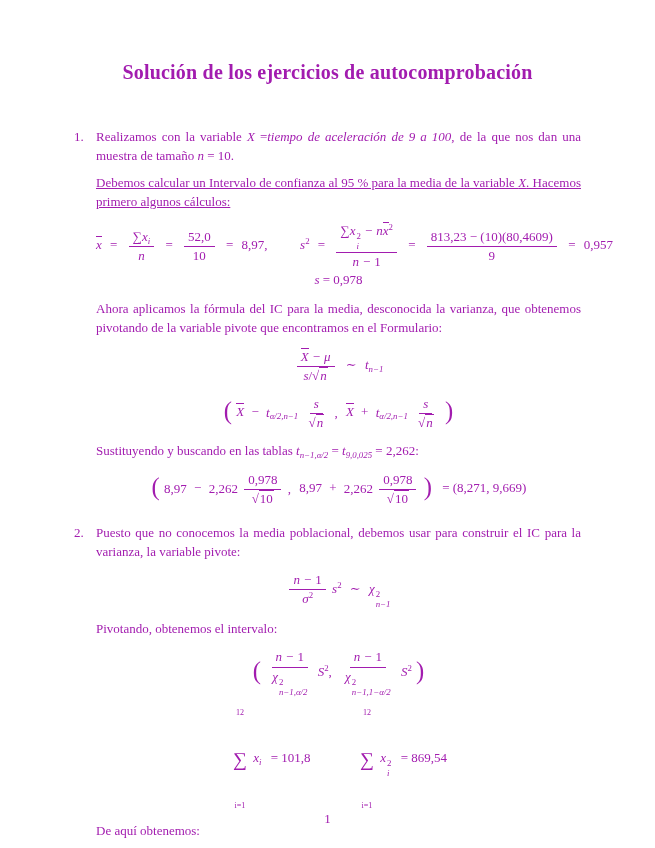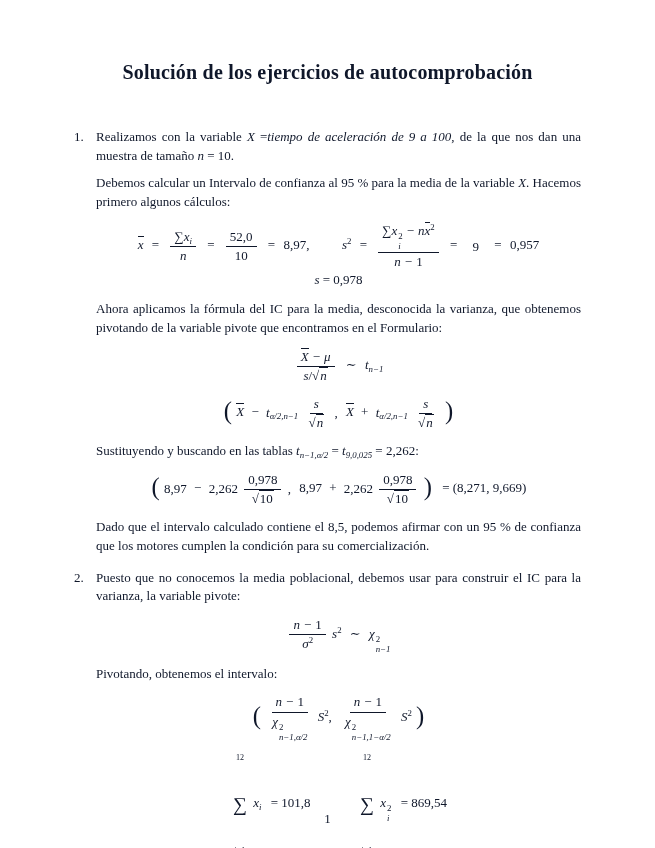--- a/index.html
+++ b/index.html
@@ -2,39 +2,39 @@
 <html><head>
 <meta charset="utf-8">
 <style>
   html,body{margin:0;padding:0;background:#ffffff;}
   .page{
     position:relative;
     width:655px;height:848px;
     box-sizing:border-box;
     padding:50px 74px 26px 74px;
     background:#ffffff;
-    color:#0f172a;
+    color:#a21caf;
     font-family:"Liberation Serif","DejaVu Serif",serif;
     font-size:13px;
     line-height:1.42;
     overflow:hidden;
     border-radius:15px;
   }
   h1.title{
     font-size:20px;
     font-weight:bold;
     text-align:center;
     margin:8px 0 42px 0;
     letter-spacing:0.2px;
   }
   .item{display:flex;margin-bottom:6px;}
   .marker{width:22px;flex-shrink:0;}
   .content{flex:1;min-width:0;}
   p{margin:0 0 8px 0;text-align:justify;}
-  p.mt{margin-top:9px;}
+  p.mt{margin-top:9px;text-decoration:underline;}
   .em{font-style:italic;}
   .v{font-style:italic;}
   .bar{display:inline-block;border-top:1px solid currentColor;padding-top:1px;line-height:1;}
   .display{text-align:center;margin:11px 0 11px 0;white-space:nowrap;}
   .subline{text-align:center;margin-top:0;}
   .frac{display:inline-flex;flex-direction:column;align-items:center;vertical-align:middle;margin:0 3px;line-height:1.25;}
   .frac .num{display:block;padding:0 4px 1px 4px;border-bottom:1px solid currentColor;}
   .frac .den{display:block;padding:1px 4px 0 4px;}
   .rel{margin:0 5px;}
   .op{margin:0 4px;}
@@ -89,20 +89,21 @@
         <span class="rel">=</span>
         <span class="frac">
           <span class="num"><span>∑</span><span class="v">x</span><span class="supsub">
                 <span class="t">2</span>
                 <span class="b">i</span>
               </span><span class="op">−</span><span class="v">n</span><span class="v bar">x</span><span class="sup">2</span></span>
           <span class="den"><span class="v">n</span><span class="op">−</span><span>1</span></span>
         </span>
         <span class="rel">=</span>
         <span class="frac">
+          <span class="num">813,23 − (10)(80,4609)</span>
           <span class="den">9</span>
         </span>
         <span class="rel">=</span>
         <span>0,957</span>
         <div class="subline"><span class="v">s</span> <span>= 0,978</span></div>
       </div>
 
       <p>Ahora aplicamos la fórmula del IC para la media, desconocida la varianza, que obtenemos pivotando de la variable pivote que encontramos en el Formulario:</p>
 
       <div class="display">
@@ -150,21 +151,20 @@
         <span class="op">+</span>
         <span>2,262</span>
         <span class="frac">
           <span class="num">0,978</span>
           <span class="den"><span class="sqrtsign">√</span><span class="rad">10</span></span>
         </span>
         <span class="bigp">)</span>
         <span class="res">= (8,271, 9,669)</span>
       </div>
 
-      <p>Dado que el intervalo calculado contiene el 8,5, podemos afirmar con un 95 % de confianza que los motores cumplen la condición para su comercialización.</p>
     </div>
   </div>
 
   <div class="item">
     <div class="marker">2.</div>
     <div class="content">
 
       <p>Puesto que no conocemos la media poblacional, debemos usar para construir el IC para la varianza, la variable pivote:</p>
 
       <div class="display">

